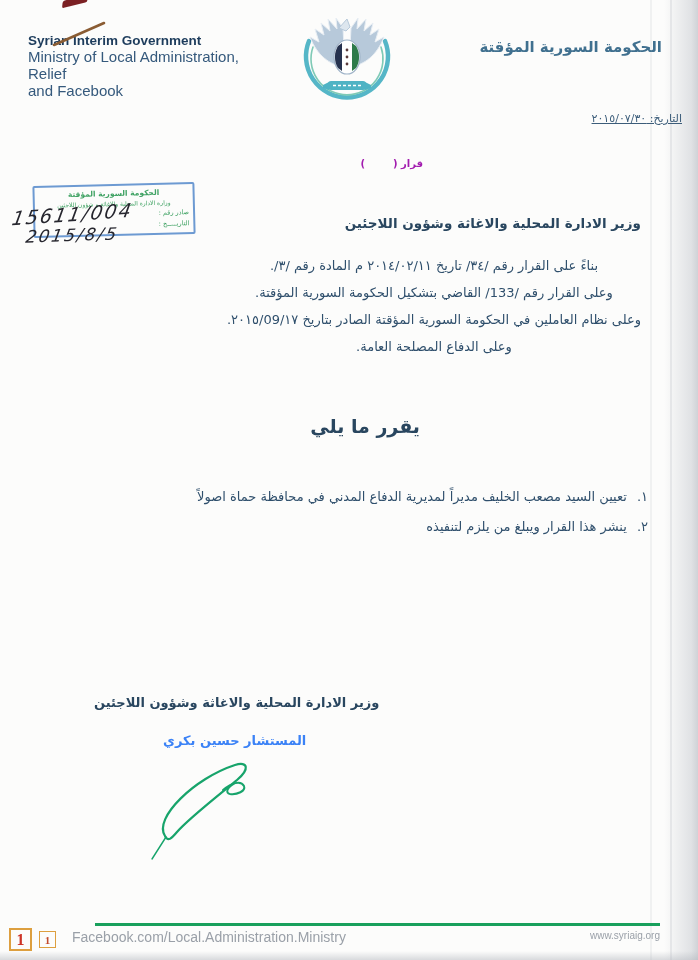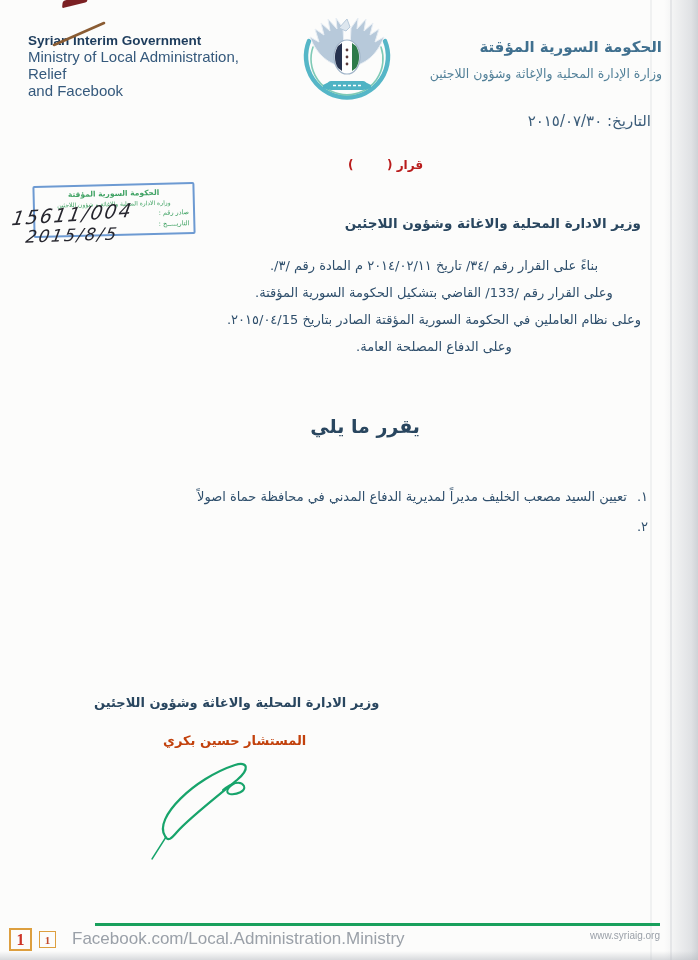--- a/index.html
+++ b/index.html
@@ -20,24 +20,24 @@
   .en-header .r{font-family:"Liberation Sans",sans-serif;font-size:15px;color:#35597c;line-height:17px;}
   .pen-stroke{position:absolute;left:48px;top:16px;}
   .red-mark{position:absolute;left:62px;top:-2px;width:26px;height:7px;background:#7b2023;
     transform:rotate(-14deg) skewX(-20deg);border-radius:2px;}
   
   .emblem{position:absolute;left:297px;top:5px;width:100px;height:104px;}
   
   .ar-header{position:absolute;right:36px;top:38px;text-align:right;direction:rtl;}
   .ar-header .b{font-size:15px;font-weight:bold;color:#40708f;}
   .ar-header .r{font-size:12.5px;color:#538199;margin-top:10px;}
-  .date-line{position:absolute;right:47px;top:112px;direction:rtl;font-size:15px;color:#3c5d7a;}
+  .date-line{position:absolute;right:16px;top:112px;direction:rtl;font-size:11px;color:#3c5d7a;text-decoration:underline;}
   
   .decision-title{position:absolute;right:275px;top:158px;direction:rtl;
-    font-size:12px;font-weight:bold;color:#b91c1c;}
+    font-size:10px;font-weight:bold;color:#a21caf;}
   
   .stamp{position:absolute;left:33px;top:184px;width:162px;height:52px;
     border:2px solid #6d9ad2;transform:rotate(-1.4deg);border-radius:2px;
     text-align:center;direction:rtl;padding-top:3px;box-sizing:border-box;}
   .stamp .s1{font-size:7.5px;font-weight:bold;color:#3fa263;}
   .stamp .s2{font-size:6px;color:#3fa263;margin-top:2px;}
   .stamp .row{display:flex;direction:rtl;justify-content:flex-start;padding:0 4px;
     font-size:6.5px;color:#3fa263;margin-top:3px;}
   .hand{position:absolute;font-style:italic;color:#26262e;
     font-family:"DejaVu Sans",sans-serif;white-space:nowrap;}
@@ -49,32 +49,32 @@
   .preamble{position:absolute;right:57px;top:252px;direction:rtl;text-align:center;
     font-size:13px;color:#2f4f6c;line-height:27px;}
   .decides{position:absolute;right:278px;top:415px;direction:rtl;
     font-size:19px;font-weight:bold;color:#29465f;}
   .items{position:absolute;right:50px;top:486px;direction:rtl;font-size:13px;color:#2f4f6c;}
   .items .item{display:flex;direction:rtl;gap:10px;margin-bottom:8px;line-height:22px;}
   
   .sig-title{position:absolute;left:94px;top:695px;direction:rtl;
     font-size:13px;font-weight:bold;color:#29465f;}
   .sig-name{position:absolute;left:163px;top:733px;direction:rtl;
-    font-size:13px;font-weight:bold;color:#c2410c;}
+    font-size:13px;font-weight:bold;color:#3b82f6;}
   .signature{position:absolute;left:145px;top:756px;}
   
   .footer-line{position:absolute;left:95px;top:923px;width:565px;height:3px;background:#18a05c;}
   .badge1{position:absolute;left:9px;top:928px;width:23px;height:23px;border:2px solid #dd9f3f;
     display:flex;align-items:center;justify-content:center;
     font-family:"Liberation Serif",serif;font-weight:bold;font-size:16px;color:#cd3326;box-sizing:border-box;}
   .badge2{position:absolute;left:39px;top:931px;width:17px;height:17px;border:1.5px solid #dd9f3f;
     display:flex;align-items:center;justify-content:center;
     font-family:"Liberation Serif",serif;font-weight:bold;font-size:11px;color:#c34a2e;box-sizing:border-box;}
   .fb-text{position:absolute;left:72px;top:929px;font-family:"Liberation Sans",sans-serif;
-    font-size:17px;color:#9aa0a8;}
+    font-size:14px;color:#9aa0a8;}
   .site-text{position:absolute;right:38px;top:930px;font-family:"Liberation Sans",sans-serif;
     font-size:10px;color:#9aa0a8;}
 </style>
 </head>
 <body>
 
 <div class="page">
 
   <div class="edge-right"></div>
   <div class="streak" style="right:26px;"></div>
@@ -109,21 +109,20 @@
     <circle cx="50" cy="59" r="1.4" fill="#5a3b3b"></circle>
 
     <path d="M26 80 l6 -3 v8 l-6 -2 z" fill="#4fb3c4"></path>
     <path d="M74 80 l-6 -3 v8 l6 -2 z" fill="#4fb3c4"></path>
     <rect x="31" y="76" width="38" height="9" rx="3" fill="#4fb3c4"></rect>
     <line x1="36" y1="80.5" x2="64" y2="80.5" stroke="#ffffff" stroke-width="1.4" stroke-dasharray="3 2"></line>
   </svg>
 
   <div class="ar-header">
     <div class="b">الحكومة السورية المؤقتة</div>
-    <div class="r">وزارة الإدارة المحلية والإغاثة وشؤون اللاجئين</div>
   </div>
 
   <div class="date-line">التاريخ: ٢٠١٥/٠٧/٣٠</div>
 
   <div class="decision-title">قرار (&nbsp;&nbsp;&nbsp;&nbsp;&nbsp;&nbsp;&nbsp;&nbsp;)</div>
 
   <div class="stamp">
     <div class="s1">الحكومة السورية المؤقتة</div>
     <div class="s2">وزارة الادارة المحلية والاغاثة و شؤون اللاجئين</div>
     <div class="row">
@@ -134,33 +133,34 @@
       </div>
   </div>
   <div class="hand h1">15611/004</div>
   <div class="hand h2">2015/8/5</div>
 
   <div class="heading-bold">وزير الادارة المحلية والاغاثة وشؤون اللاجئين</div>
 
   <div class="preamble">
     <div>بناءً على القرار رقم /٣٤/ تاريخ ٢٠١٤/٠٢/١١ م المادة رقم /٣/.</div>
     <div>وعلى القرار رقم /133/ القاضي بتشكيل الحكومة السورية المؤقتة.</div>
-    <div>وعلى نظام العاملين في الحكومة السورية المؤقتة الصادر بتاريخ ٢٠١٥/٠٤/15.</div>
+    <div>وعلى نظام العاملين في الحكومة السورية المؤقتة الصادر بتاريخ ٢٠١٥/09/١٧.</div>
     <div>وعلى الدفاع المصلحة العامة.</div>
   </div>
 
   <div class="decides">يقرر ما يلي</div>
 
   <div class="items">
     <div class="item">
       <span>١.</span>
       <span>تعيين السيد مصعب الخليف مديراً لمديرية الدفاع المدني في محافظة حماة اصولاً</span>
     </div>
     <div class="item">
       <span>٢.</span>
+      <span>ينشر هذا القرار ويبلغ من يلزم لتنفيذه</span>
     </div>
   </div>
 
   <div class="sig-title">وزير الادارة المحلية والاغاثة وشؤون اللاجئين</div>
   <div class="sig-name">المستشار حسين بكري</div>
   <svg class="signature" width="120" height="110" viewBox="0 0 120 110">
     <path d="M20 80 C8 62 50 22 90 9 C103 5 105 13 92 24 C70 42 42 64 32 76 C26 83 23 86 20 80 Z" fill="none" stroke="#17a46b" stroke-width="2.2" stroke-linecap="round"></path>
     <path d="M78 34 c8 -7 18 -10 21 -4 c2 5 -7 9 -14 8 c-5 -1 -3 -7 5 -11" fill="none" stroke="#17a46b" stroke-width="2" stroke-linecap="round"></path>
     <path d="M21 81 L7 103" fill="none" stroke="#17a46b" stroke-width="1.4" stroke-linecap="round"></path>
   </svg>

